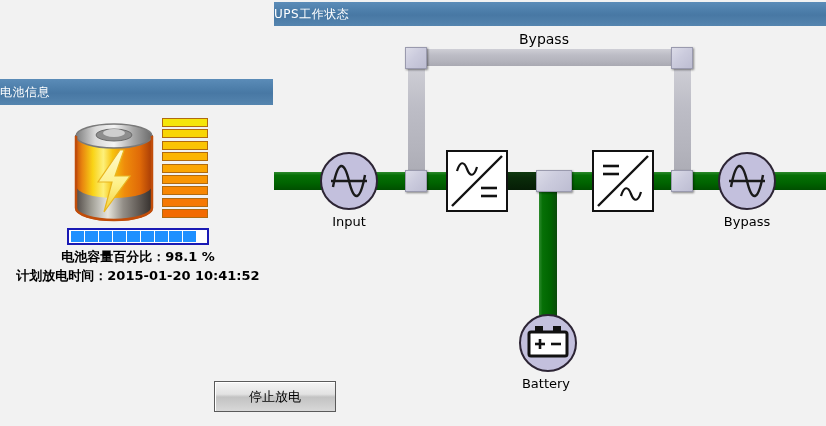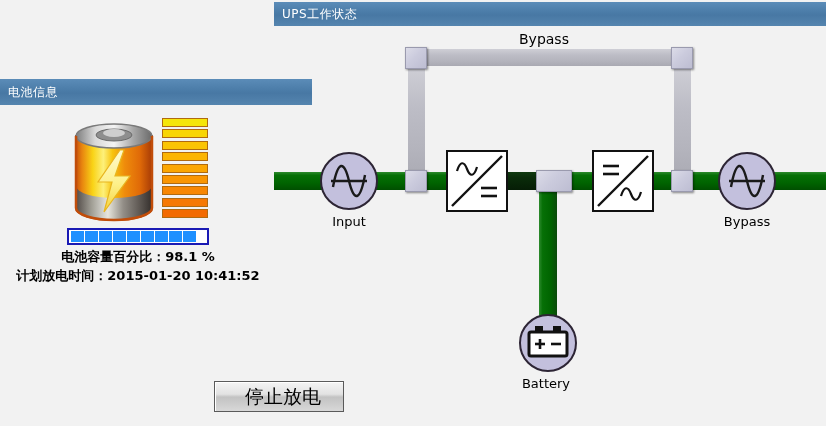--- a/index.html
+++ b/index.html
@@ -14,25 +14,25 @@
 
   
   .panel-header{
     position:absolute;
     background:linear-gradient(to bottom,#5b8cb8 0%,#4a7ba7 45%,#4878a4 55%,#5585af 100%);
     color:#ffffff;
     font-size:12px;
     font-weight:normal;
     display:flex;
     align-items:center;
-    padding-left:8px;
+    padding-left:0;
     box-sizing:border-box;
     letter-spacing:.5px;
   }
-  #battery-panel-header{left:0;top:79px;width:312px;height:26px;}
+  #battery-panel-header{left:0;top:79px;width:273px;height:26px;}
   #ups-panel-header{left:274px;top:2px;width:552px;height:24px;}
 
   
   #battery-graphic{position:absolute;left:62px;top:112px;width:152px;height:112px;}
   #battery-body{position:absolute;left:8px;top:8px;width:88px;height:104px;}
   #battery-bars{position:absolute;left:100px;top:6px;width:46px;height:102px;}
   .bar-cell{
     width:46px;height:9px;margin-bottom:2.4px;
     border:1px solid #b06a10;box-sizing:border-box;
   }
@@ -49,26 +49,25 @@
     font-size:13px;font-weight:bold;color:#000000;white-space:nowrap;
   }
   #info-capacity{top:248px;}
   #info-time{top:267px;}
   #info-duration{top:286px;}
 
   #stop-button{
     position:absolute;left:214px;top:381px;width:120px;height:29px;
     background:linear-gradient(to bottom,#f4f4f4 0%,#e2e2e2 42%,#c2c2c2 52%,#d8d8d8 100%);
     border:1px solid #5a5a5a;
-    font-size:19px;color:#000000;font-weight:normal;
+    font-size:13px;color:#000000;font-weight:normal;
     display:flex;align-items:center;justify-content:center;
     box-shadow:inset 1px 1px 0 #ffffff;
     cursor:pointer;
     font-family:"DejaVu Sans","Liberation Sans",sans-serif;
-    padding-left:8px;
   }
 
   
   #ups-diagram{position:absolute;left:274px;top:26px;width:552px;height:400px;}
 
   .bus{position:absolute;height:18px;}
   .bus.active{background:linear-gradient(to bottom,#2e8a2e 0%,#067006 18%,#006400 60%,#004f00 100%);}
   .bus.dc-dark{background:linear-gradient(to bottom,#103a10 0%,#0a2c0a 30%,#061d06 100%);}
   .bus.vert{width:18px;height:auto;}
   .bus.vert.active{background:linear-gradient(to right,#2e8a2e 0%,#067006 20%,#006400 65%,#0b4a0b 100%);}

